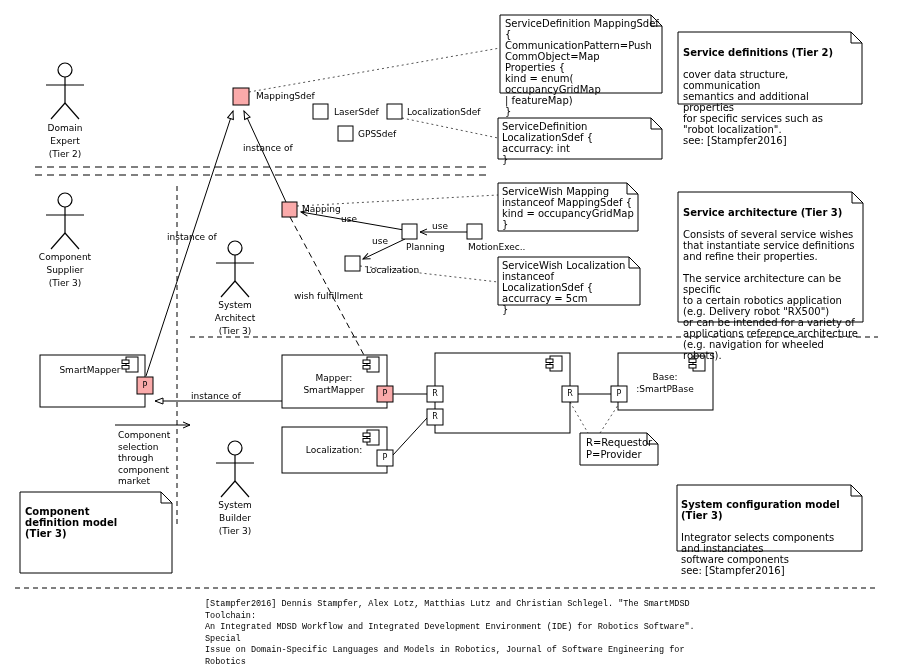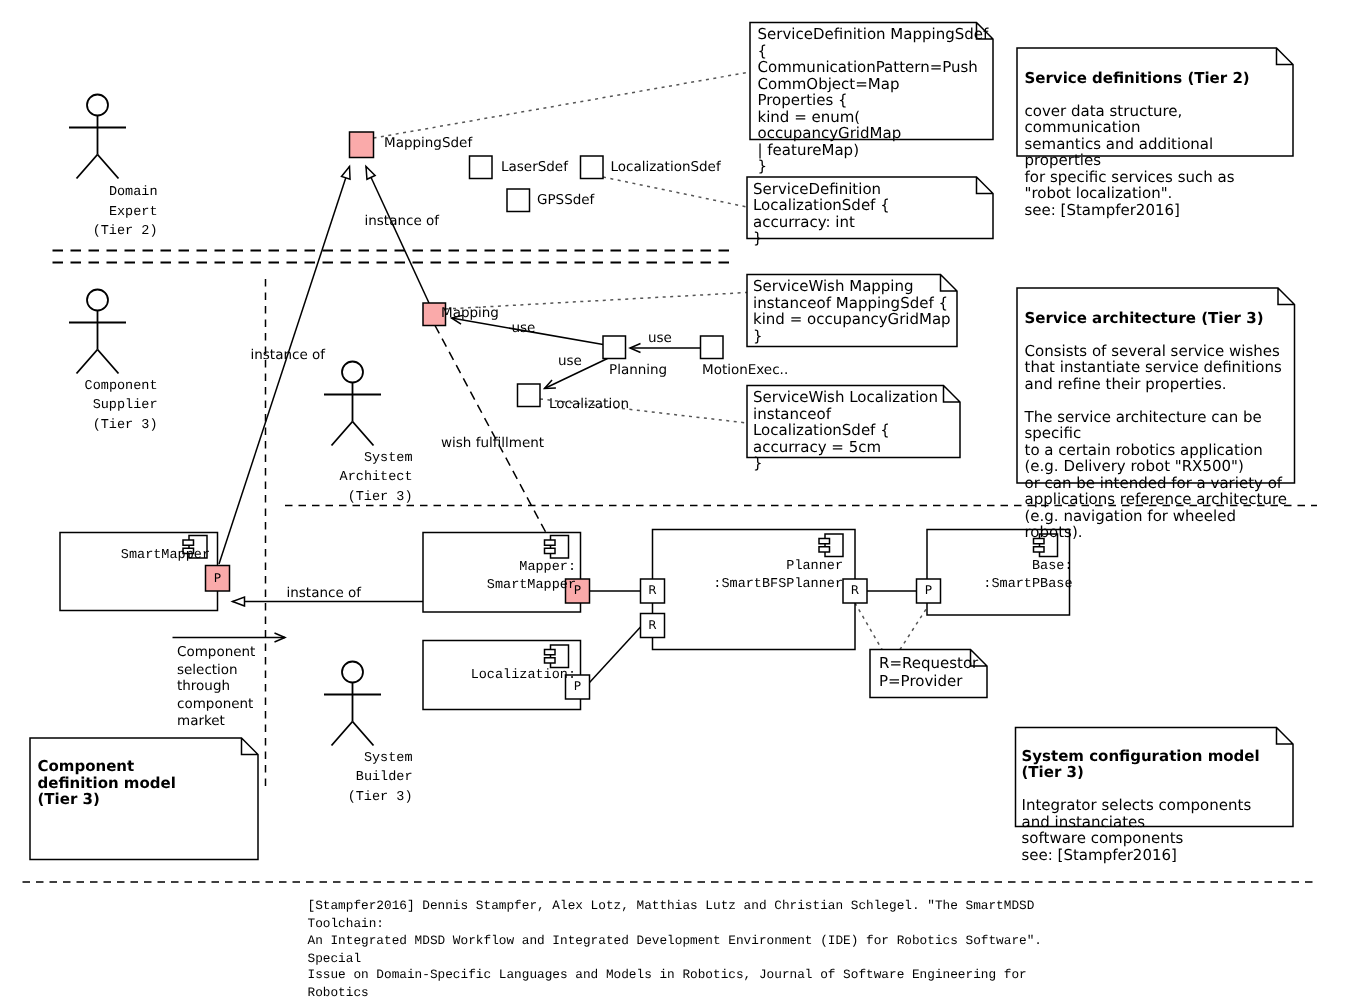--- a/index.html
+++ b/index.html
@@ -2,21 +2,21 @@
 <html><head>
 <meta charset="utf-8">
 <style>
   html,body { margin:0; padding:0; background:#fff; }
   .stage {
     position:relative; width:900px; height:666px; background:#ffffff;
     font-family:"DejaVu Sans", sans-serif; color:#000; overflow:hidden;
   }
   .stage svg { position:absolute; left:0; top:0; }
   .lbl { position:absolute; font-size:9px; line-height:12px; white-space:pre-line; }
-  .ctr { text-align:right; line-height:13px;font-family:Liberation Mono, monospace; }
+  .ctr { text-align:center; line-height:13px; }
   .note-text { position:absolute; font-size:10px; line-height:11px; white-space:pre-line; }
   .note-title { font-weight:bold; white-space:pre-line; }
   .portL { position:absolute; width:16px; height:16px; font-size:8px; line-height:16px; text-align:center; font-weight:normal; }
   .cite { position:absolute; font-size:8.5px; line-height:11.5px; white-space:pre-line;font-family:Liberation Mono, monospace; }
 </style>
 </head>
 <body>
 
 <div class="stage">
 
@@ -170,21 +170,21 @@
 Architect
 (Tier 3)</div>
 <div class="lbl ctr" style="left:195px;top:499px;width:80px">System
 Builder
 (Tier 3)</div>
 
 <div class="lbl" style="left:256px;top:90px">MappingSdef</div>
 <div class="lbl" style="left:334px;top:106px">LaserSdef</div>
 <div class="lbl" style="left:407px;top:106px">LocalizationSdef</div>
 <div class="lbl" style="left:358px;top:128px">GPSSdef</div>
-<div class="lbl" style="left:294px;top:203px">Mapping</div>
+<div class="lbl" style="left:302px;top:203px">Mapping</div>
 <div class="lbl" style="left:406px;top:241px">Planning</div>
 <div class="lbl" style="left:468px;top:241px">MotionExec..</div>
 <div class="lbl" style="left:366px;top:264px">Localization</div>
 
 <div class="lbl" style="left:167px;top:231px">instance of</div>
 <div class="lbl" style="left:243px;top:142px">instance of</div>
 <div class="lbl" style="left:191px;top:390px">instance of</div>
 <div class="lbl" style="left:341px;top:213px">use</div>
 <div class="lbl" style="left:432px;top:220px">use</div>
 <div class="lbl" style="left:372px;top:235px">use</div>
@@ -192,22 +192,20 @@
 <div class="lbl" style="left:118px;top:430px;line-height:11.5px">Component
 selection
 through
 component
 market</div>
 
 <div class="lbl ctr" style="left:40px;top:364px;width:100px">SmartMapper</div>
 <div class="lbl ctr" style="left:284px;top:372px;width:100px;line-height:12px">Mapper:
 SmartMapper</div>
 <div class="lbl ctr" style="left:284px;top:444px;width:100px">Localization:</div>
-<div class="lbl ctr" style="left:442px;top:371px;width:120px;line-height:12px">Planner
-:SmartBFSPlanner</div>
 <div class="lbl ctr" style="left:615px;top:371px;width:100px;line-height:12px">Base:
 :SmartPBase</div>
 
 <div class="portL" style="left:137px;top:378px">P</div>
 <div class="portL" style="left:377px;top:386px">P</div>
 <div class="portL" style="left:377px;top:450px">P</div>
 <div class="portL" style="left:427px;top:386px">R</div>
 <div class="portL" style="left:427px;top:409px">R</div>
 <div class="portL" style="left:562px;top:386px">R</div>
 <div class="portL" style="left:611px;top:386px">P</div>

